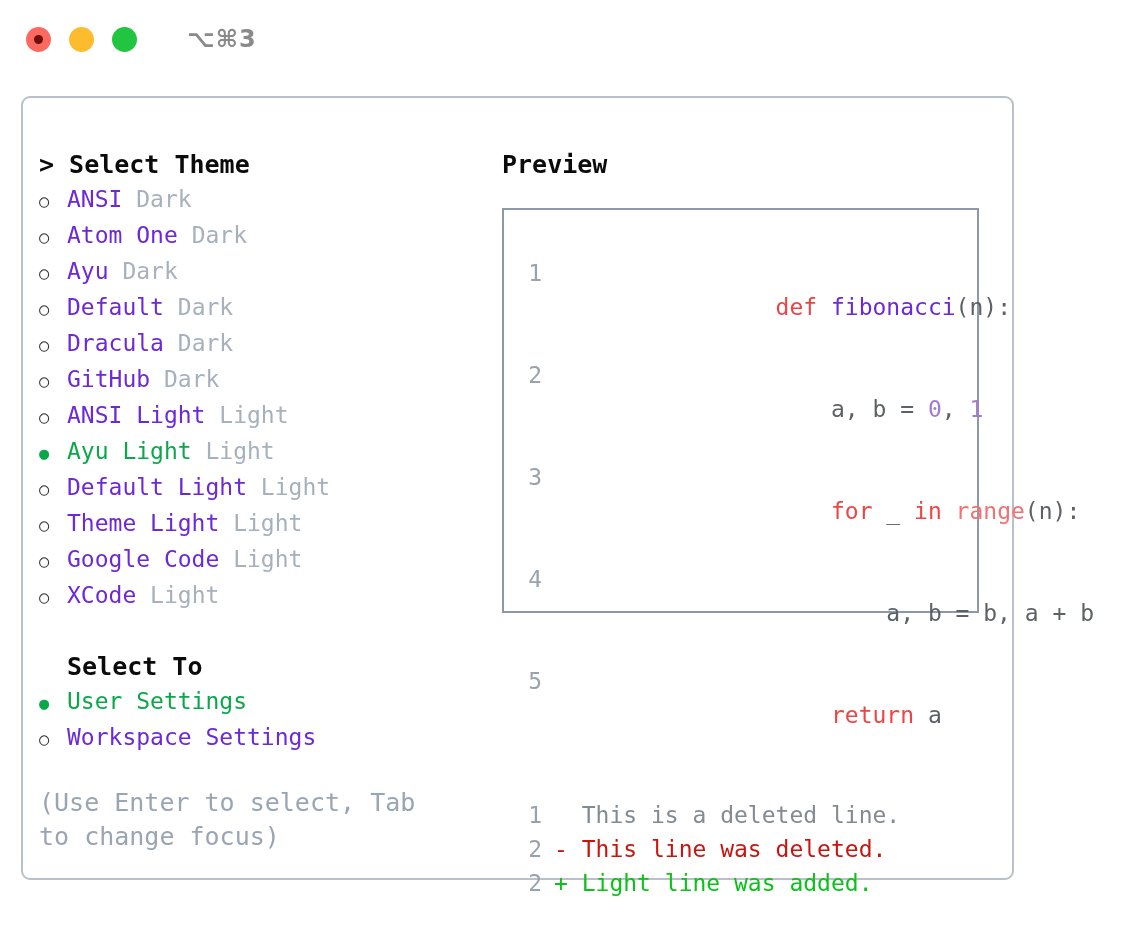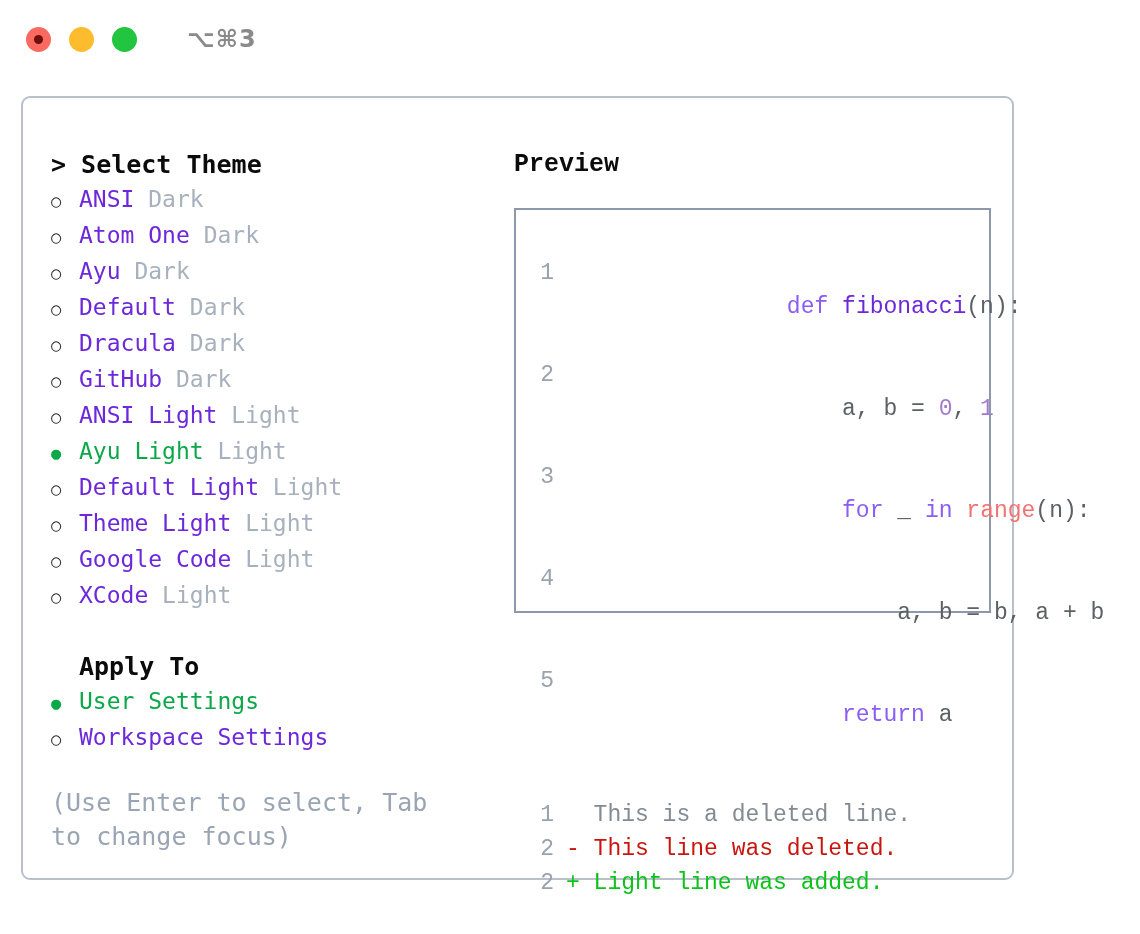--- a/index.html
+++ b/index.html
@@ -62,27 +62,27 @@
     left: 21px; top: 96px;
     width: 993px;
     height: 784px;
     border: 2px solid #b9c0ca;
     border-radius: 9px;
     background: #ffffff;
   }
 
   .panel-inner {
     position: absolute;
-    left: 12px; top: 0;
+    left: 0; top: 0;
     width: 100%; height: 100%;
     display: flex;
   }
 
   .col-left  { width: 470px; padding: 50px 0 0 16px; }
-  .col-right { flex: 1; padding: 50px 16px 0 9px; font-family: Liberation Mono, monospace; }
+  .col-right { flex: 1; padding: 50px 16px 0 9px; }
 
   
   .section-head {
     font-size: 25px;
     font-weight: bold;
     color: #0b0b0b;
     line-height: 34px;
     white-space: pre;
   }
   .section-head.indented { padding-left: 28px; }
@@ -141,21 +141,21 @@
   }
   .lineno {
     width: 34px;
     flex: 0 0 34px;
     text-align: right;
     color: #9aa3ad;
     padding-right: 12px;
   }
   .code-body { white-space: pre; }
 
-  .tok-kw   { color: #8b5cf6; }
+  .tok-kw   { color: #ef4444; }
   .tok-fn   { color: #6d28d9; }
   .tok-num  { color: #a37acc; }
   .tok-call { color: #f37171; }
   .tok-txt  { color: #5c6166; }
 
   .gap-line { height: 32px; }
 
   .diff-ctx { color: #828a92; }
   .diff-del { color: #c9150e; }
   .diff-add { color: #0bc21a; }
@@ -241,21 +241,21 @@
           </div>
           <div class="opt-row">
             <span class="bullet">○</span>
             <span class="opt-label">XCode</span>
             <span class="opt-tag"> Light</span>
           </div>
         </div>
 
         <div class="spacer-md"></div>
 
-        <div class="section-head indented">Apply To</div>
+        <div class="section-head indented">Select To</div>
 
         <div>
           <div class="opt-row">
             <span class="bullet on">●</span>
             <span class="opt-label sel">User Settings</span>
           </div>
           <div class="opt-row">
             <span class="bullet">○</span>
             <span class="opt-label">Workspace Settings</span>
           </div>

